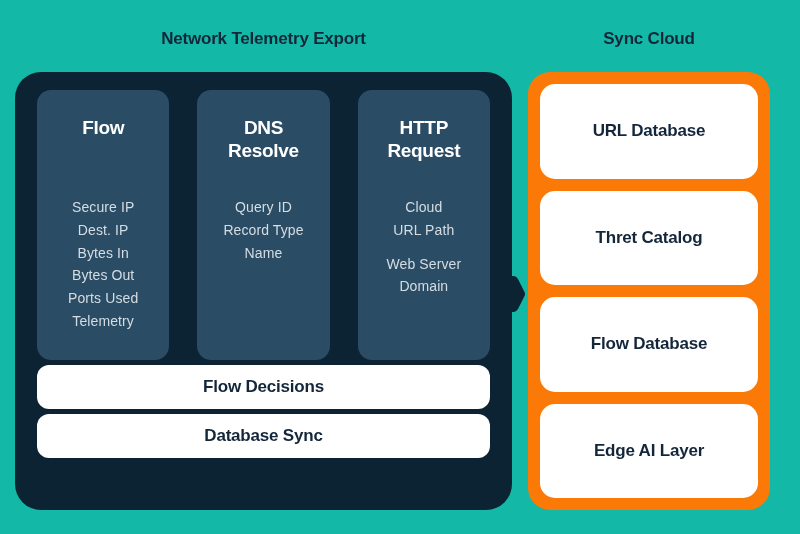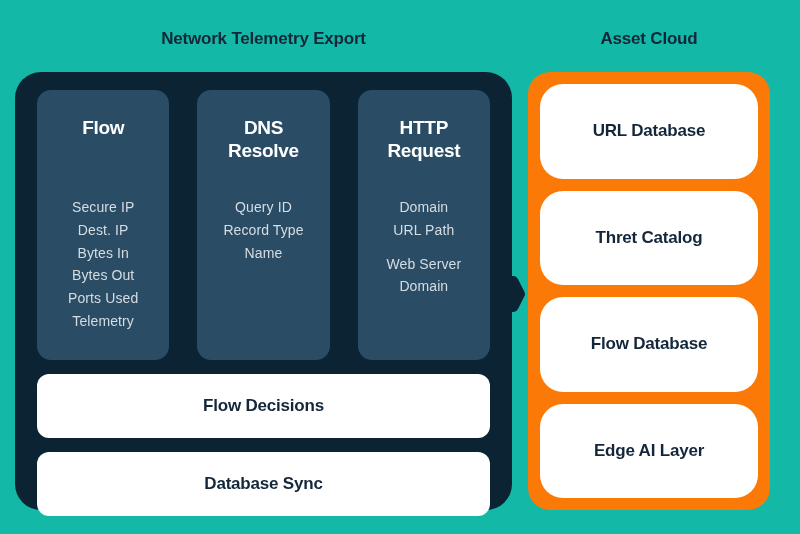--- a/index.html
+++ b/index.html
@@ -83,22 +83,22 @@
     font-size: 14px;
     line-height: 1.62;
     letter-spacing: 0.1px;
     white-space: nowrap;
   }
   .column-item.gap-before { margin-top: 11px; }
   .column-item.wrapped { white-space: normal; }
 
   
   .wide-bar {
-    margin-top: 14px;
-    height: 64px;
+    margin-top: 5px;
+    height: 44px;
     background: #ffffff;
     border-radius: 12px;
     display: flex;
     align-items: center;
     justify-content: center;
     color: #13263a;
     font-size: 17px;
     font-weight: bold;
     letter-spacing: -0.2px;
   }
@@ -125,39 +125,39 @@
     box-sizing: border-box;
     padding: 12px 12px;
     display: flex;
     flex-direction: column;
     gap: 12px;
   }
 
   .asset-card {
     flex: 1 1 0;
     background: #ffffff;
-    border-radius: 23px;
+    border-radius: 15px;
     display: flex;
     align-items: center;
     justify-content: center;
     color: #13263a;
     font-size: 17px;
     font-weight: bold;
     letter-spacing: -0.2px;
     text-align: center;
   }
 </style>
 </head>
 <body>
 
 <div id="canvas">
 
   <div id="title-left" class="section-title">Network Telemetry Export</div>
 
-  <div id="title-right" class="section-title">Asset Cloud</div>
+  <div id="title-right" class="section-title">Sync Cloud</div>
 
   <div id="left-panel">
 
     <div id="columns-row">
 
       <div class="column-card">
         <div class="column-heading">
           <div>Flow</div>
           <div style="visibility:hidden">&nbsp;</div>
         </div>
@@ -182,21 +182,21 @@
           <div class="column-item">Name</div>
         </div>
       </div>
 
       <div class="column-card">
         <div class="column-heading">
           <div>HTTP</div>
           <div>Request</div>
         </div>
         <div class="column-items">
-          <div class="column-item">Domain</div>
+          <div class="column-item">Cloud</div>
           <div class="column-item">URL Path</div>
           <div class="column-item wrapped gap-before">Web Server Domain</div>
         </div>
       </div>
 
     </div>
 
     <div class="wide-bar">Flow Decisions</div>
     <div class="wide-bar">Database Sync</div>
 

